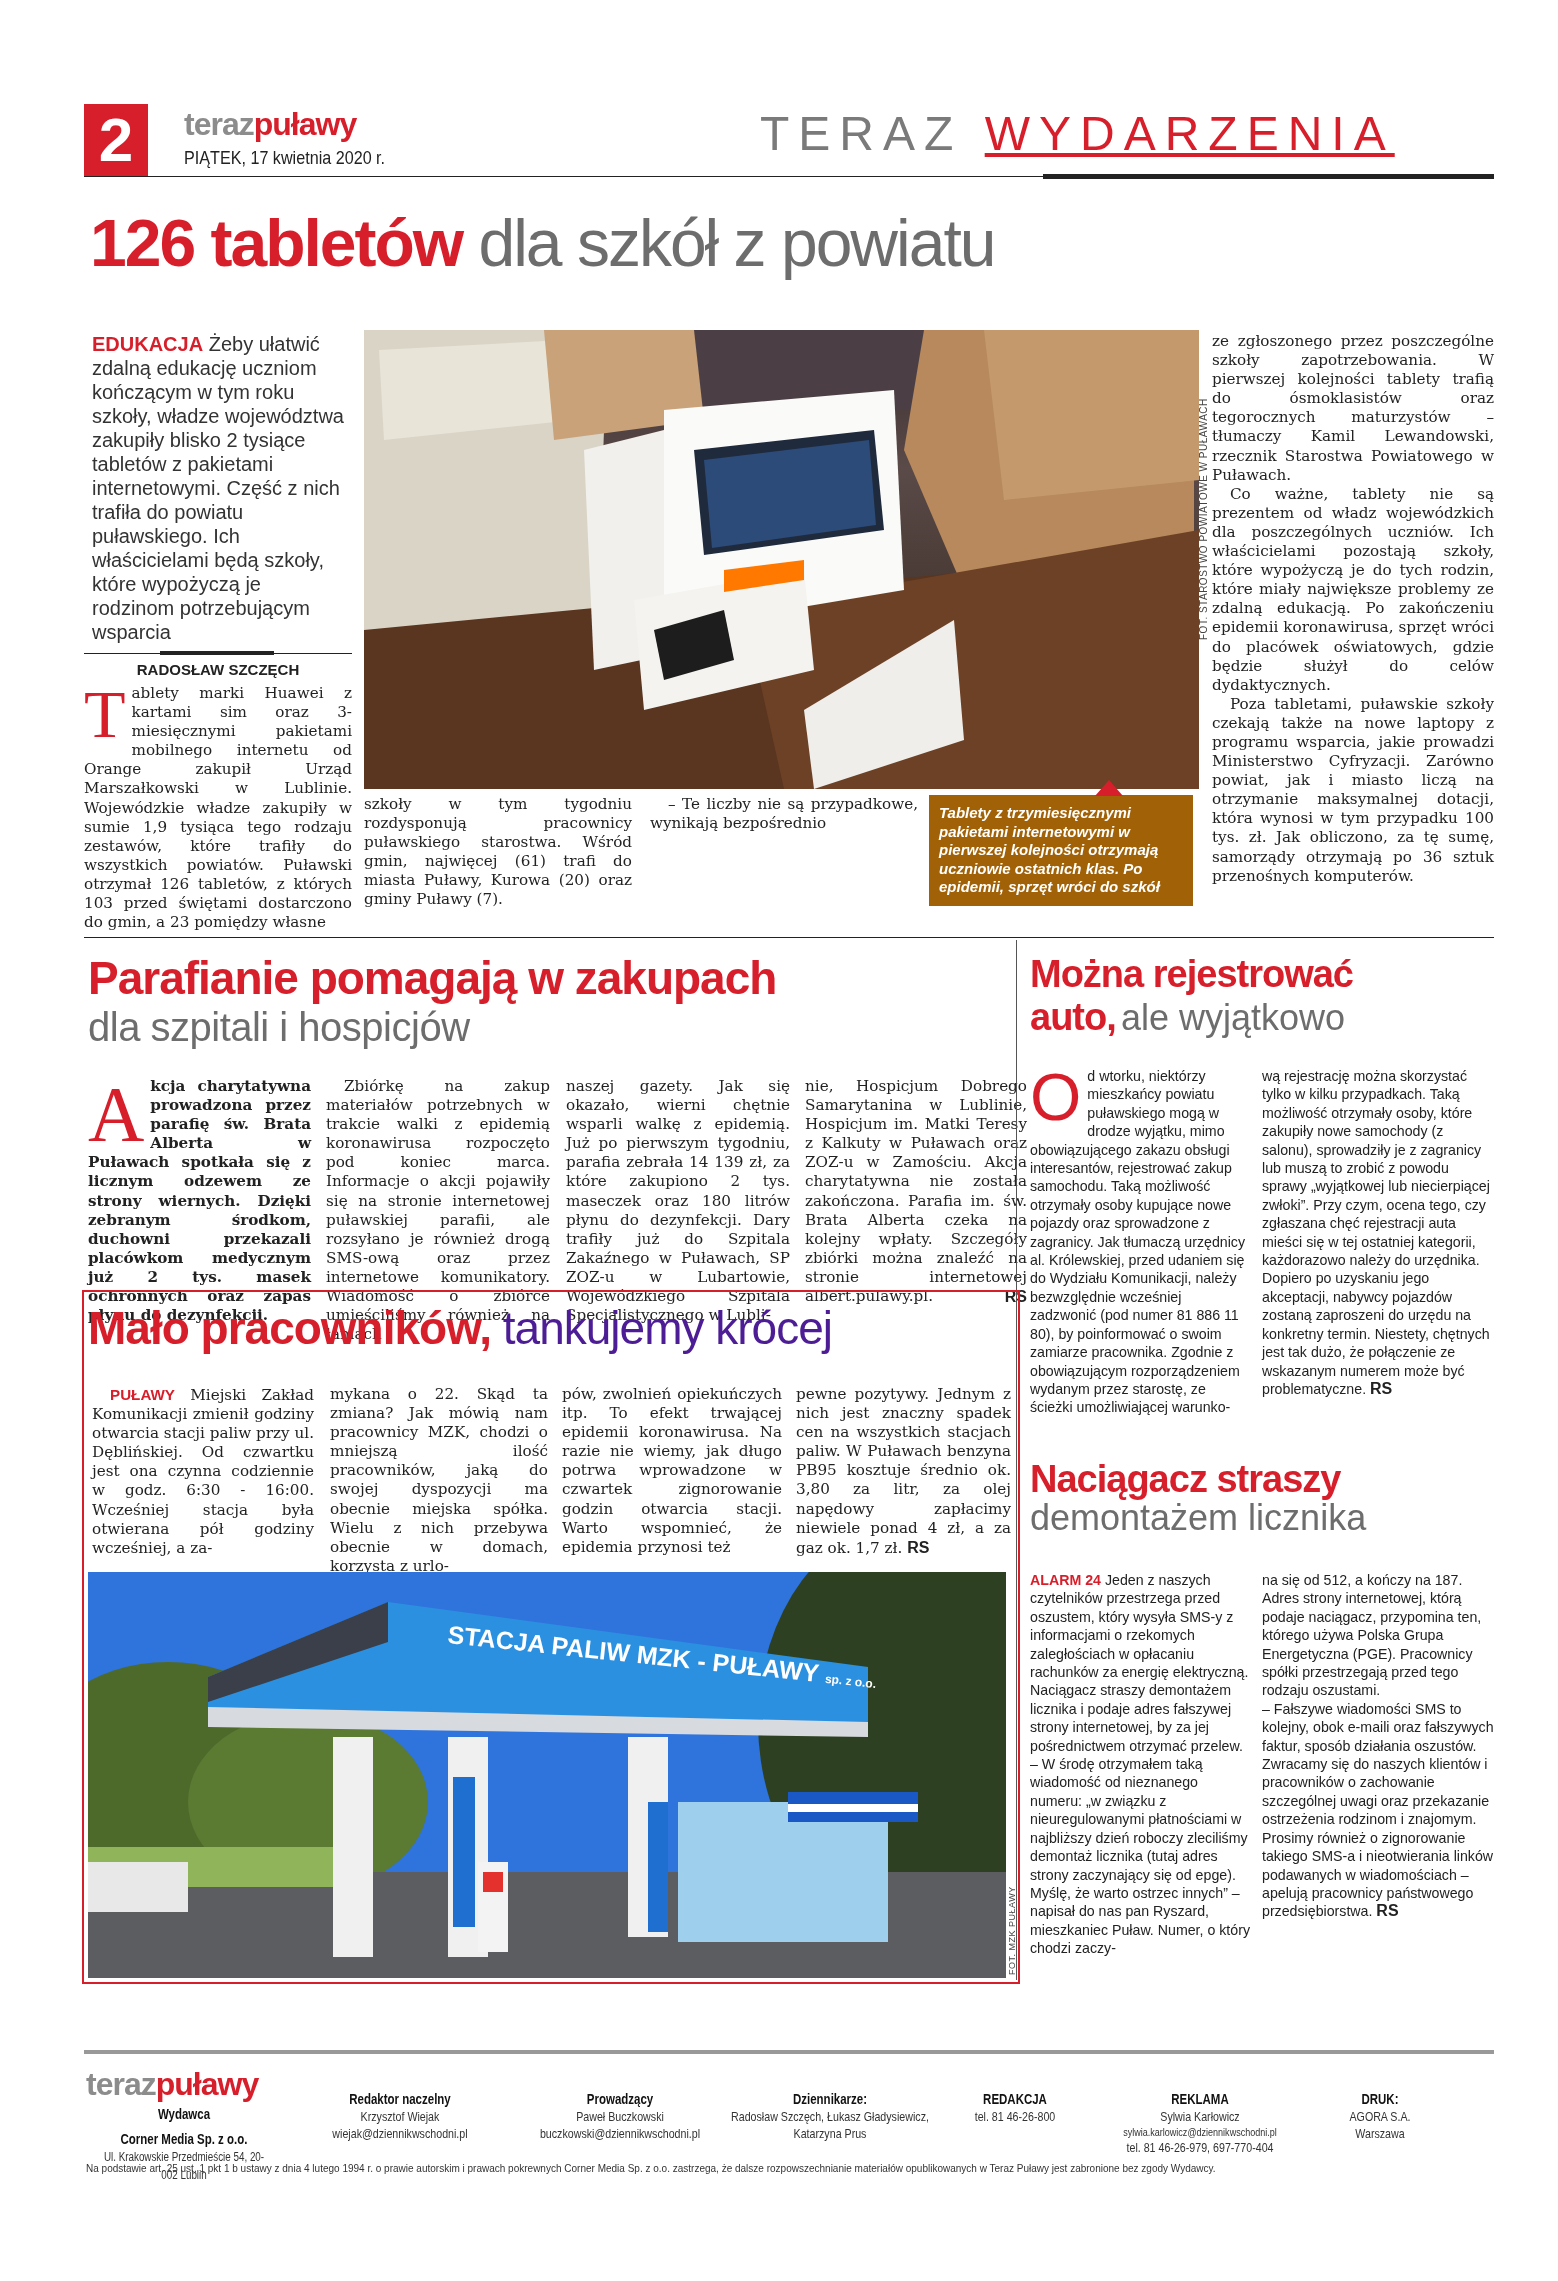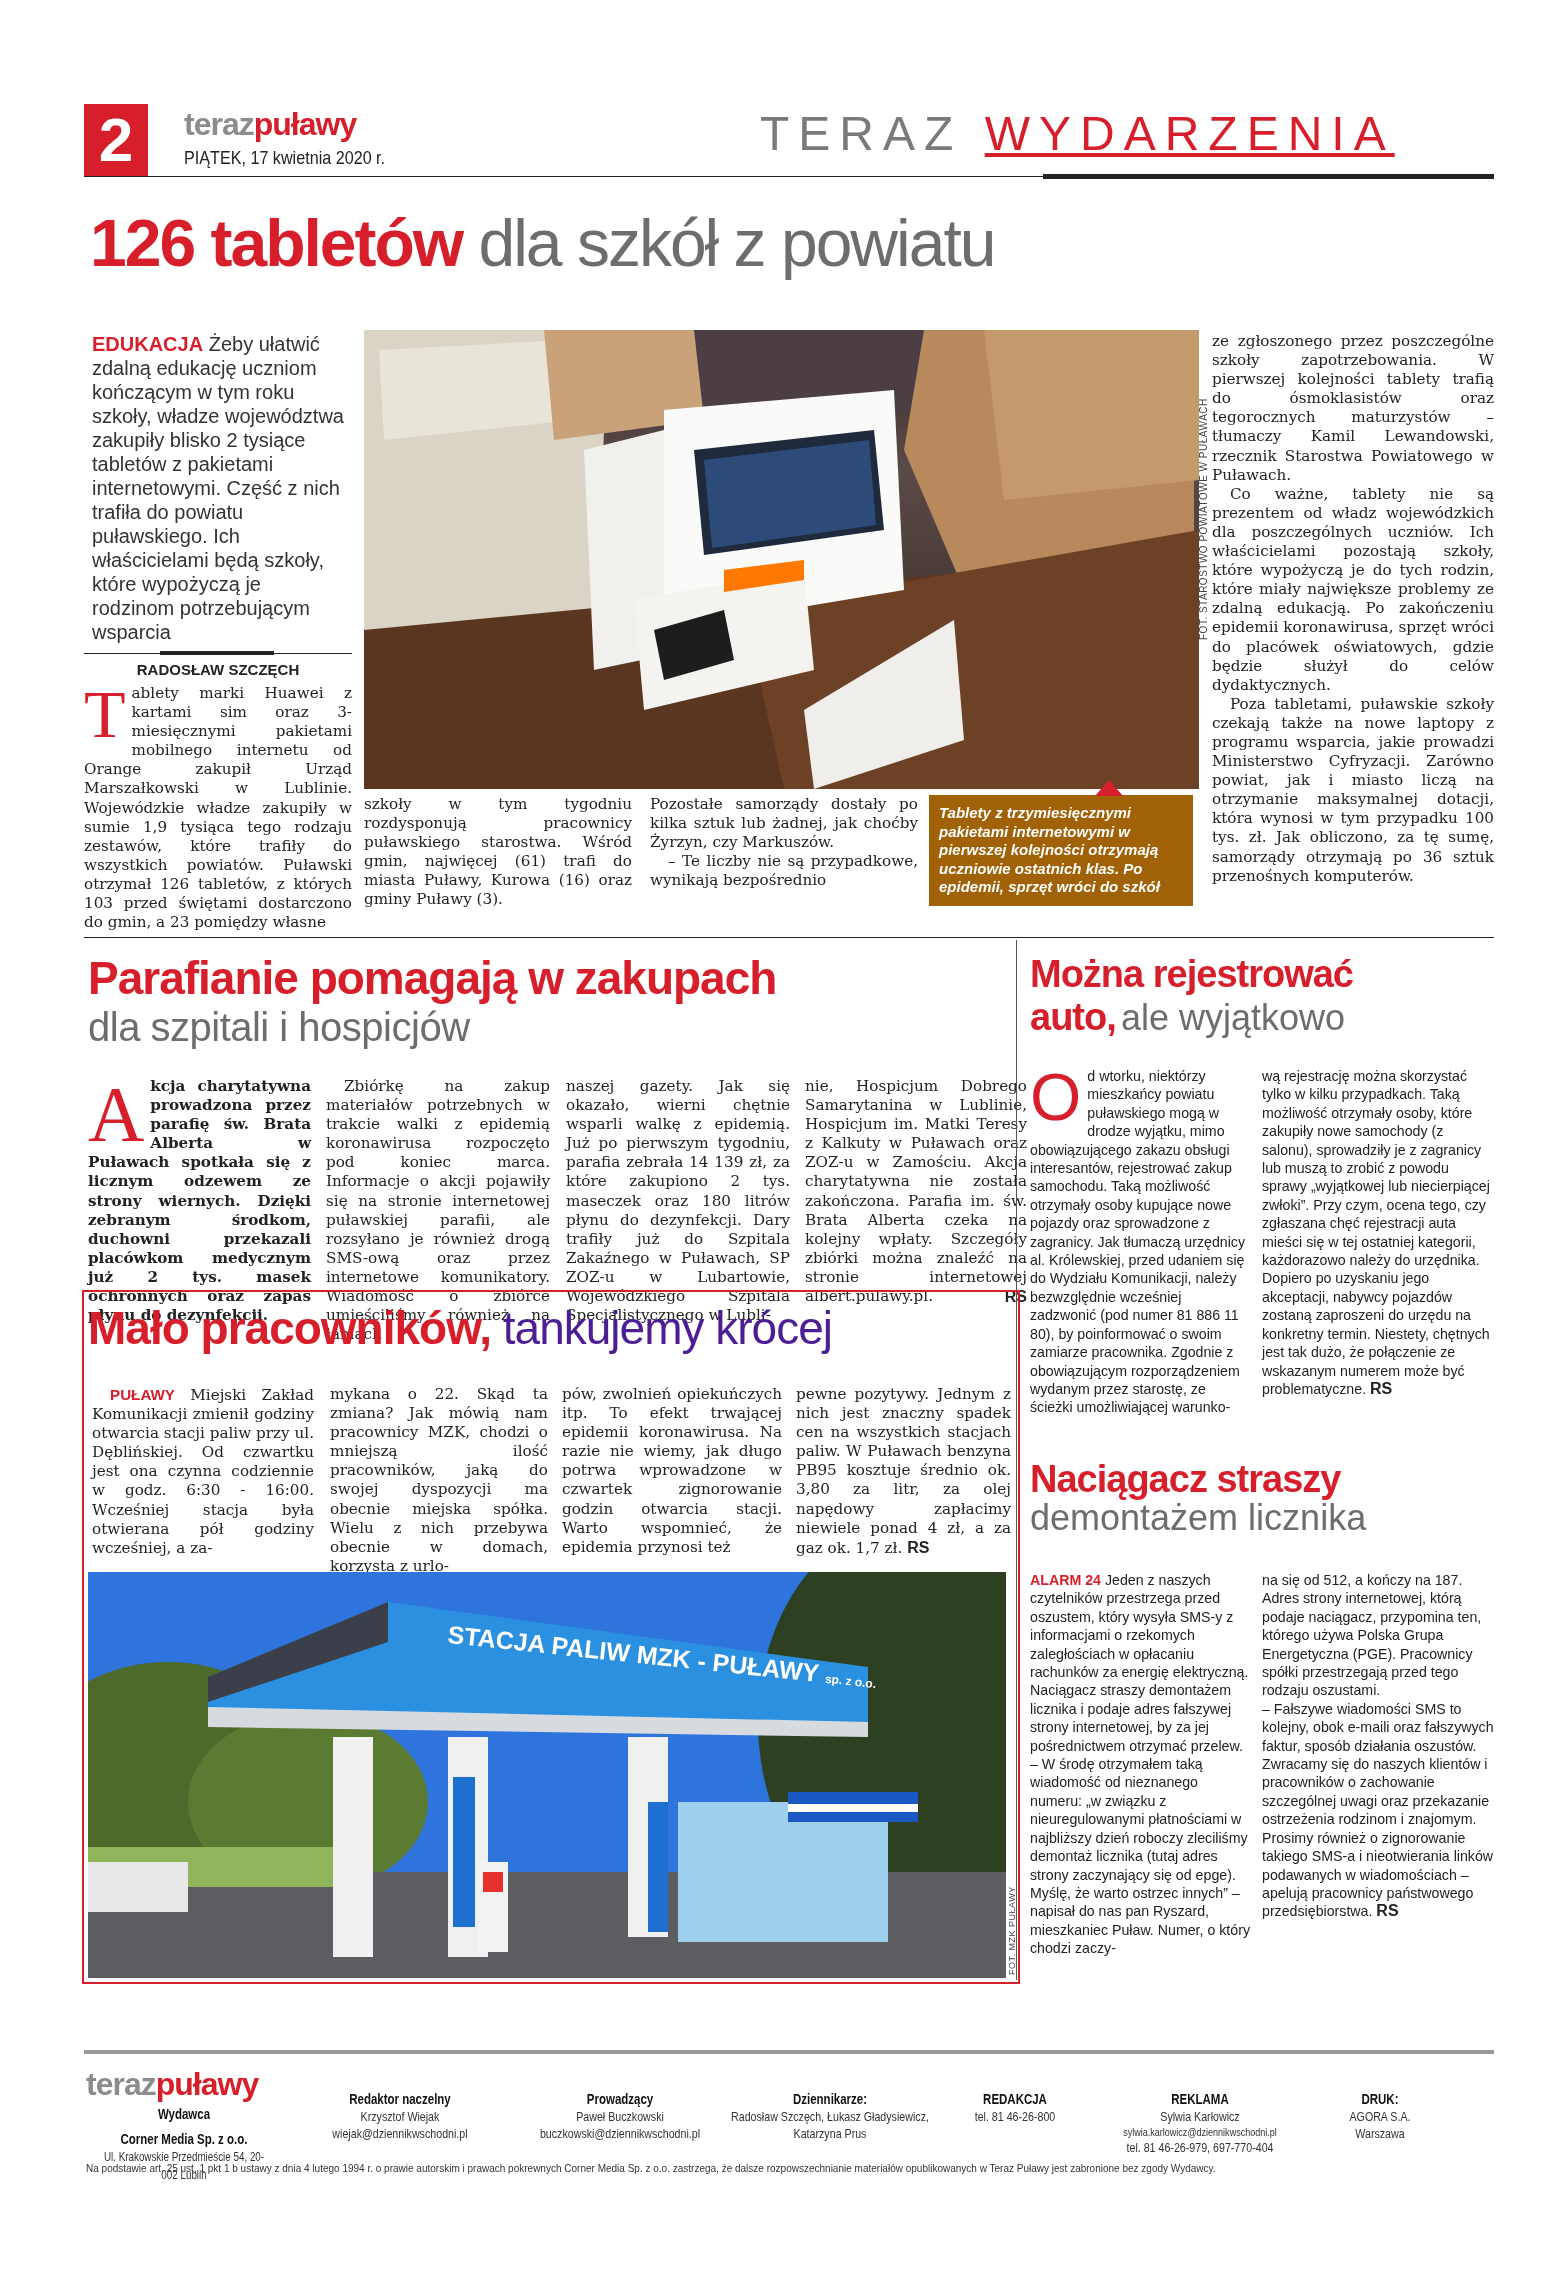--- a/index.html
+++ b/index.html
@@ -99,24 +99,23 @@
     <polygon points="340,130 505,110 512,195 348,218" fill="#2c4b78"></polygon>
     <polygon points="270,270 440,240 450,340 280,380" fill="#f4f3ef"></polygon>
     <polygon points="290,300 360,280 370,330 300,350" fill="#1d1d1d"></polygon>
     <polygon points="360,240 440,230 440,250 360,262" fill="#ff7900"></polygon>
     <polygon points="440,380 590,290 600,410 450,459" fill="#efeeea"></polygon>
   </svg>
 </div>
 <div class="abs credit" style="left:1199px; top:640px; width:1px;">FOT. STAROSTWO POWIATOWE W PUŁAWACH</div>
 
 <div class="abs col" style="left:364px; top:795px; width:268px;">
-  <p>szkoły w tym tygodniu rozdysponują pracownicy puławskiego starostwa. Wśród gmin, najwięcej (61) trafi do miasta Puławy, Kurowa (16) oraz gminy Puławy (3).</p>
+  <p>szkoły w tym tygodniu rozdysponują pracownicy puławskiego starostwa. Wśród gmin, najwięcej (61) trafi do miasta Puławy, Kurowa (20) oraz gminy Puławy (7).</p>
 </div>
 <div class="abs col" style="left:650px; top:795px; width:268px;">
-  <p>Pozostałe samorządy dostały po kilka sztuk lub żadnej, jak choćby Żyrzyn, czy Markuszów.</p>
   <p class="ind">– Te liczby nie są przypadkowe, wynikają bezpośrednio</p>
 </div>
 
 <div class="abs caption-box" style="left:929px; top:795px; width:264px; height:111px;">Tablety z trzymiesięcznymi pakietami internetowymi w pierwszej kolejności otrzymają uczniowie ostatnich klas. Po epidemii, sprzęt wróci do szkół</div>
 <div class="abs" style="left:1095px; top:780px; width:0; height:0; border-left:14px solid transparent; border-right:14px solid transparent; border-bottom:16px solid #d71f2b;"></div>
 
 <div class="abs col" style="left:1212px; top:332px; width:282px;">
   <p>ze zgłoszonego przez poszczególne szkoły zapotrzebowania. W pierwszej kolejności tablety trafią do ósmoklasistów oraz tegorocznych maturzystów – tłumaczy Kamil Lewandowski, rzecznik Starostwa Powiatowego w Puławach.</p>
   <p class="ind">Co ważne, tablety nie są prezentem od władz wojewódzkich dla poszczególnych uczniów. Ich właścicielami pozostają szkoły, które wypożyczą je do tych rodzin, które miały największe problemy ze zdalną edukacją. Po zakończeniu epidemii koronawirusa, sprzęt wróci do placówek oświatowych, gdzie będzie służył do celów dydaktycznych.</p>
   <p class="ind">Poza tabletami, puławskie szkoły czekają także na nowe laptopy z programu wsparcia, jakie prowadzi Ministerstwo Cyfryzacji. Zarówno powiat, jak i miasto liczą na otrzymanie maksymalnej dotacji, która wynosi w tym przypadku 100 tys. zł. Jak obliczono, za tę sumę, samorządy otrzymają po 36 sztuk przenośnych komputerów.</p>

